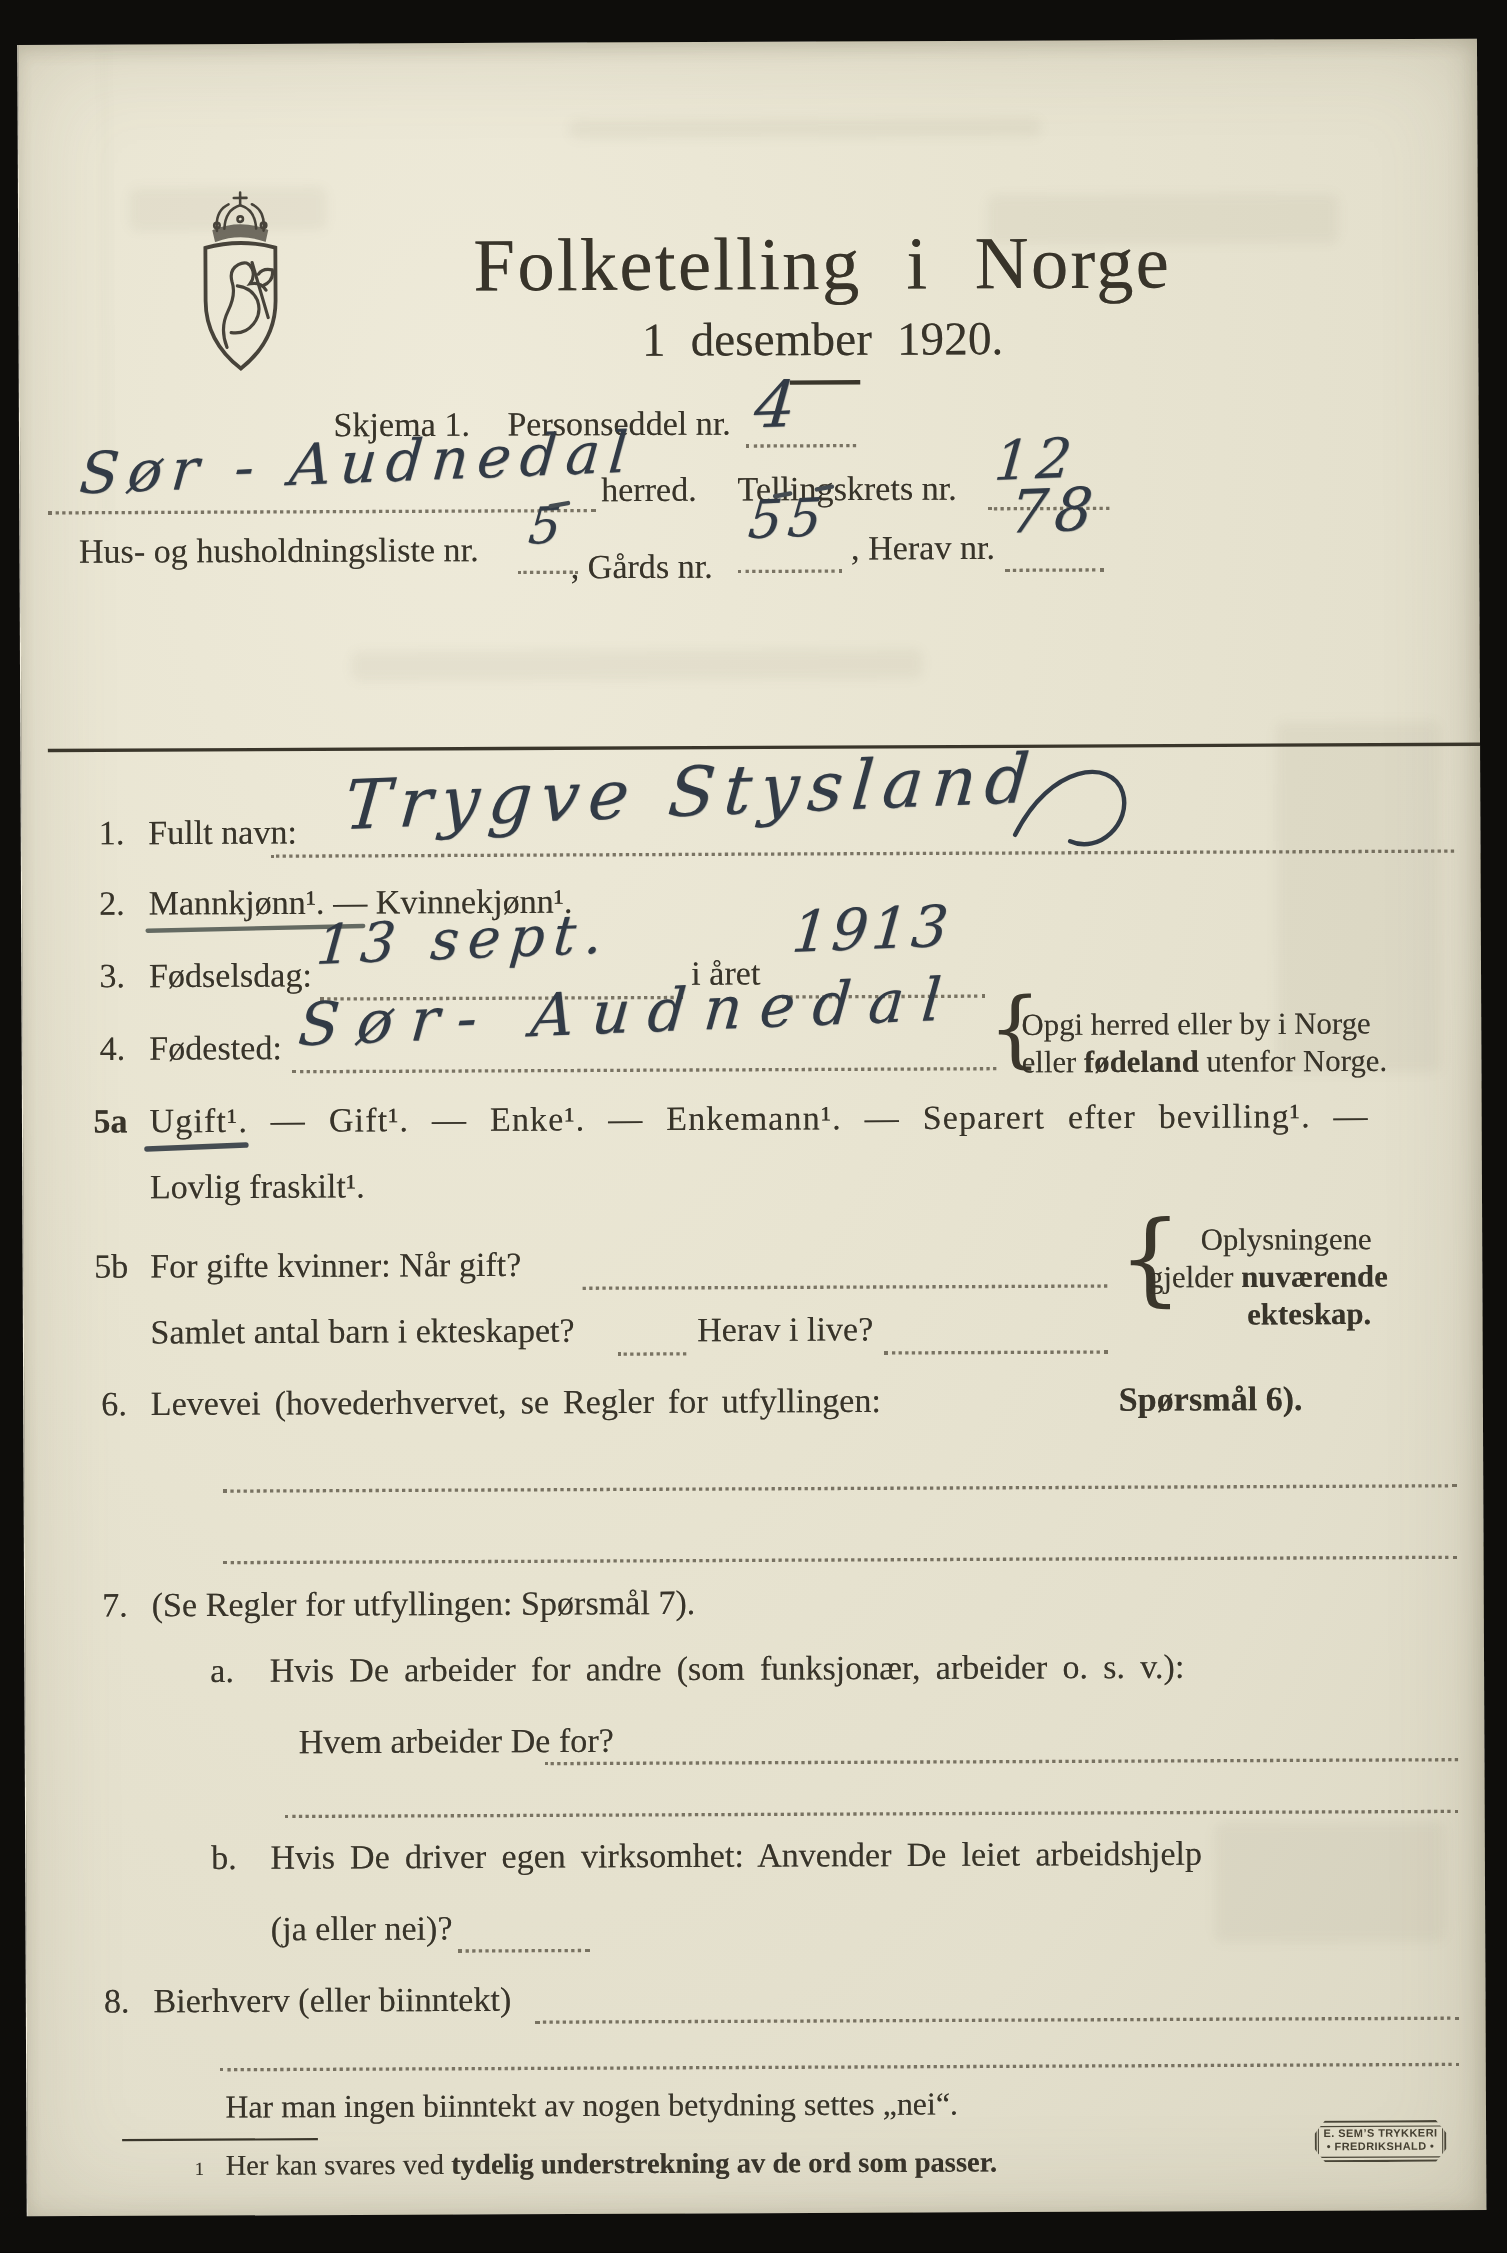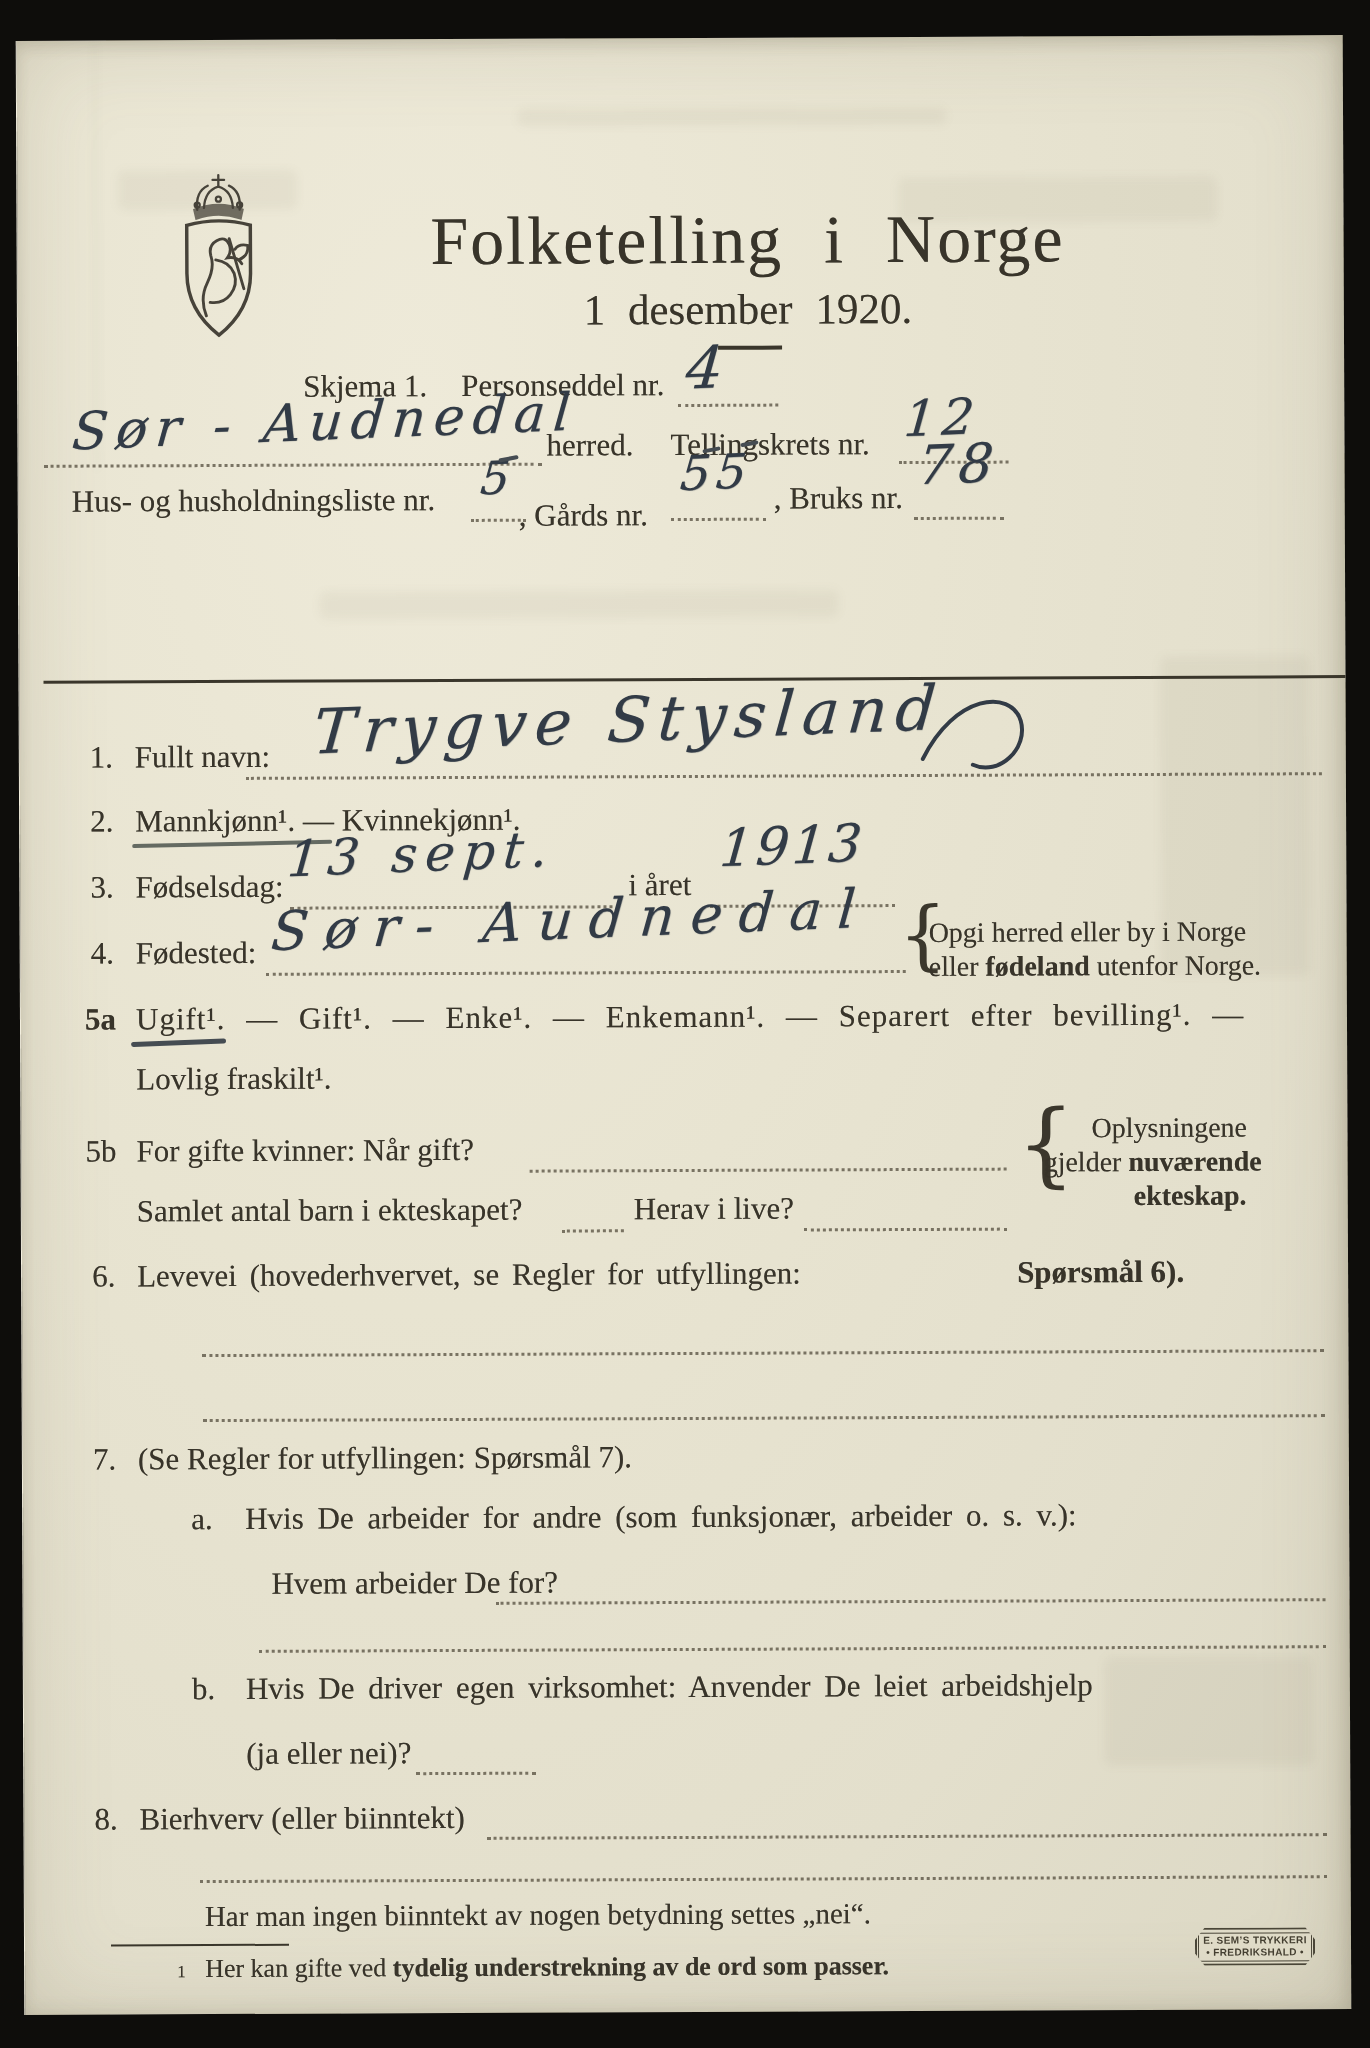--- a/index.html
+++ b/index.html
@@ -77,21 +77,21 @@
 
     <div class="t" style="left:53px;top:444px;">Hus- og husholdningsliste nr.</div>
     <div class="dot" style="left:452px;top:480px;width:55px;"></div>
     <div class="hw" style="left:462px;top:412px;font-size:46px;">5</div>
     <div class="stroke" style="left:480px;top:418px;width:20px;height:4px;transform:rotate(-10deg);"></div>
     <div class="t" style="left:500px;top:444px;margin-top:16px;">,  Gårds nr.</div>
     <div class="dot" style="left:652px;top:480px;width:95px;"></div>
     <div class="hw" style="left:662px;top:406px;font-size:48px;letter-spacing:5px;">55</div>
     <div class="stroke" style="left:684px;top:410px;width:18px;height:4px;transform:rotate(-10deg);"></div>
     <div class="stroke" style="left:722px;top:404px;width:18px;height:4px;transform:rotate(-10deg);"></div>
-    <div class="t" style="left:755px;top:444px;">,  Bruks nr.</div>
+    <div class="t" style="left:755px;top:444px;">,  Herav nr.</div>
     <div class="dot" style="left:895px;top:480px;width:90px;"></div>
     <div class="hw" style="left:900px;top:396px;font-size:54px;letter-spacing:6px;">78</div>
 
     <div class="rule" style="left:24px;top:640px;width:1302px;height:3px;"></div>
 
     <div class="t" style="left:70px;top:700px;">1.</div>
     <div class="t" style="left:115px;top:700px;">Fullt navn:</div>
     <div class="dot" style="left:226px;top:737px;width:1076px;"></div>
     <div class="hw" style="left:295px;top:645px;font-size:62px;letter-spacing:8px;">Trygve Stysland</div>
     <svg style="position:absolute;left:895px;top:650px;" width="140" height="100" viewBox="0 0 140 100">
@@ -154,21 +154,21 @@
     <div class="dot" style="left:392px;top:1733px;width:120px;"></div>
 
     <div class="t" style="left:70px;top:1762px;">8.</div>
     <div class="t" style="left:115px;top:1762px;">Bierhverv (eller biinntekt)</div>
     <div class="dot" style="left:462px;top:1798px;width:840px;"></div>
     <div class="dot" style="left:175px;top:1840px;width:1127px;"></div>
     <div class="t" style="left:180px;top:1860px;font-size:29px;">Har man ingen biinntekt av nogen betydning settes „nei“.</div>
 
     <div class="rule" style="left:86px;top:1904px;width:178px;height:2px;"></div>
     <div class="t" style="left:152px;top:1922px;font-size:17px;">1</div>
-    <div class="t" style="left:180px;top:1914px;font-size:26px;"><span>Her kan gifte ved </span><b>tydelig understrekning av de ord som passer.</b></div>
+    <div class="t" style="left:180px;top:1914px;font-size:26px;"><span>Her kan svares ved </span><b>tydelig understrekning av de ord som passer.</b></div>
 
     <div class="stamp">
       <div class="stamp-inner">
         <div>E. SEM’S TRYKKERI</div>
         <div>• FREDRIKSHALD •</div>
       </div>
     </div>
 
   </div>
 </div>

